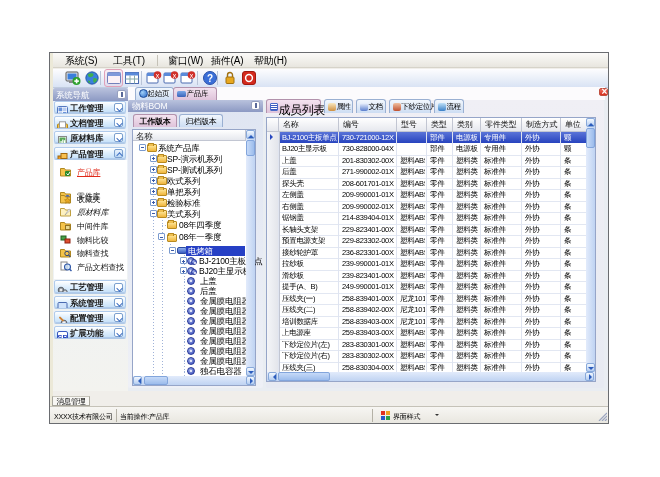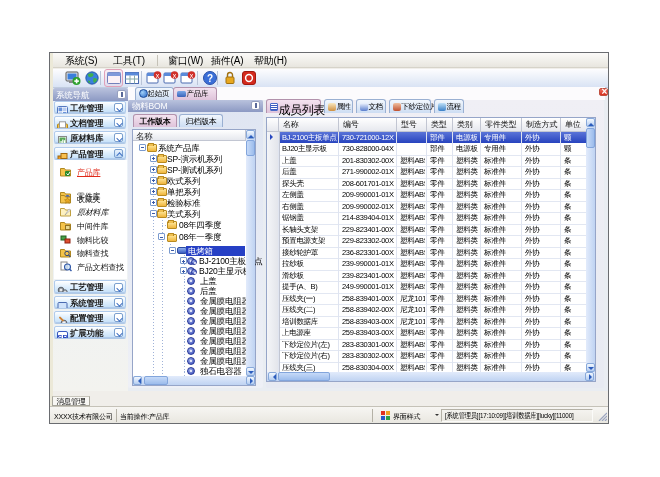--- a/index.html
+++ b/index.html
@@ -706,23 +706,20 @@
 <span class="abs" style="left:70px;top:4.5px;font-size:7px;">当前操作:产品库</span>
 <div class="abs" style="left:322px;top:2px;width:1px;height:13px;background:#b4b1a6;"></div>
 <span class="abs" style="left:331px;top:3.5px;"><svg width="9" height="9" viewBox="0 0 9 9">
           <rect width="4" height="4" x="0" y="0" fill="#e03020"></rect>
           <rect width="4" height="4" x="5" y="0" fill="#f0a020"></rect>
           <rect width="4" height="4" x="0" y="5" fill="#2858c8"></rect>
           <rect width="4" height="4" x="5" y="5" fill="#28a048"></rect>
         </svg></span>
 <span class="abs" style="left:343px;top:4.5px;font-size:7px;">界面样式</span>
 <span class="arr abs" style="left:385px;top:7px;border-width:2.5px;border-top-color:#333;"></span>
-<div class="sunkL" style="left:391px;width:152px;overflow:hidden;">
-        <span style="position:absolute;left:3px;top:1px;font-size:7.5px;letter-spacing:-0.2px;transform:scaleX(0.83);transform-origin:0 0;white-space:nowrap;">[系统管理员][17:10:09][培训数据库][lucky][11000]</span>
-      </div>
 <span class="abs" style="left:547px;top:4px;"><svg width="10" height="10" viewBox="0 0 10 10">
           <g stroke="#9aa4c0" stroke-width="1.2">
             <line x1="2" y1="10" x2="10" y2="2"></line>
             <line x1="5" y1="10" x2="10" y2="5"></line>
             <line x1="8" y1="10" x2="10" y2="8"></line>
           </g>
         </svg></span>
 </div>
 </div>
 </body></html>

